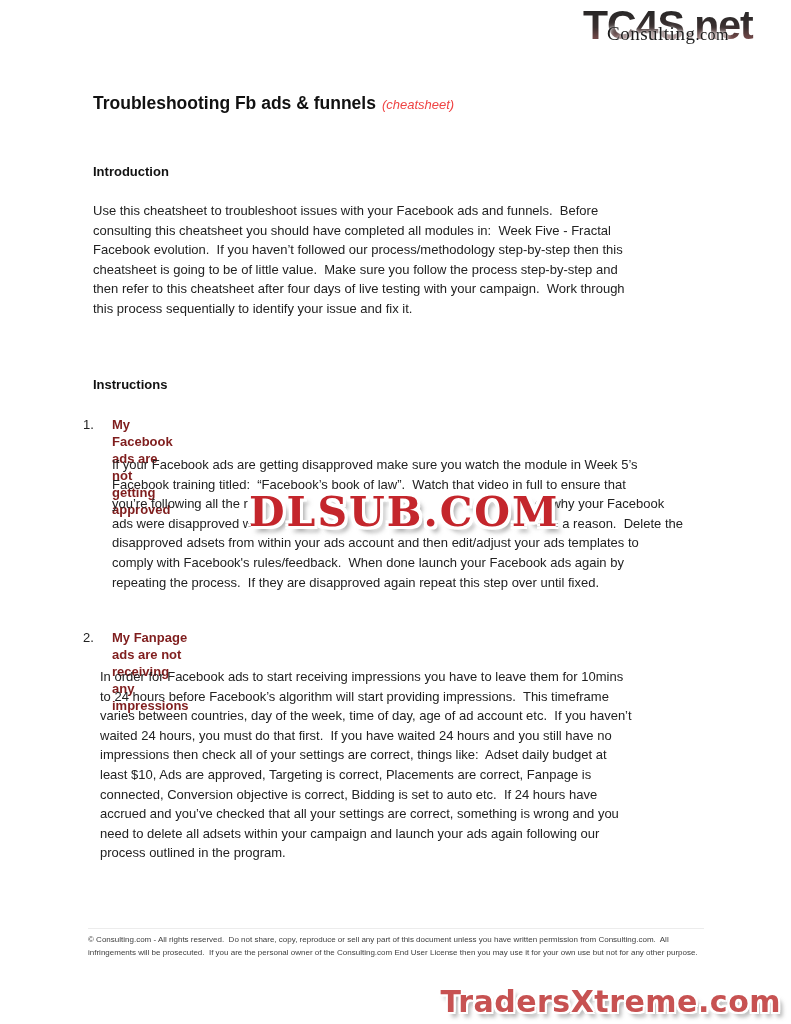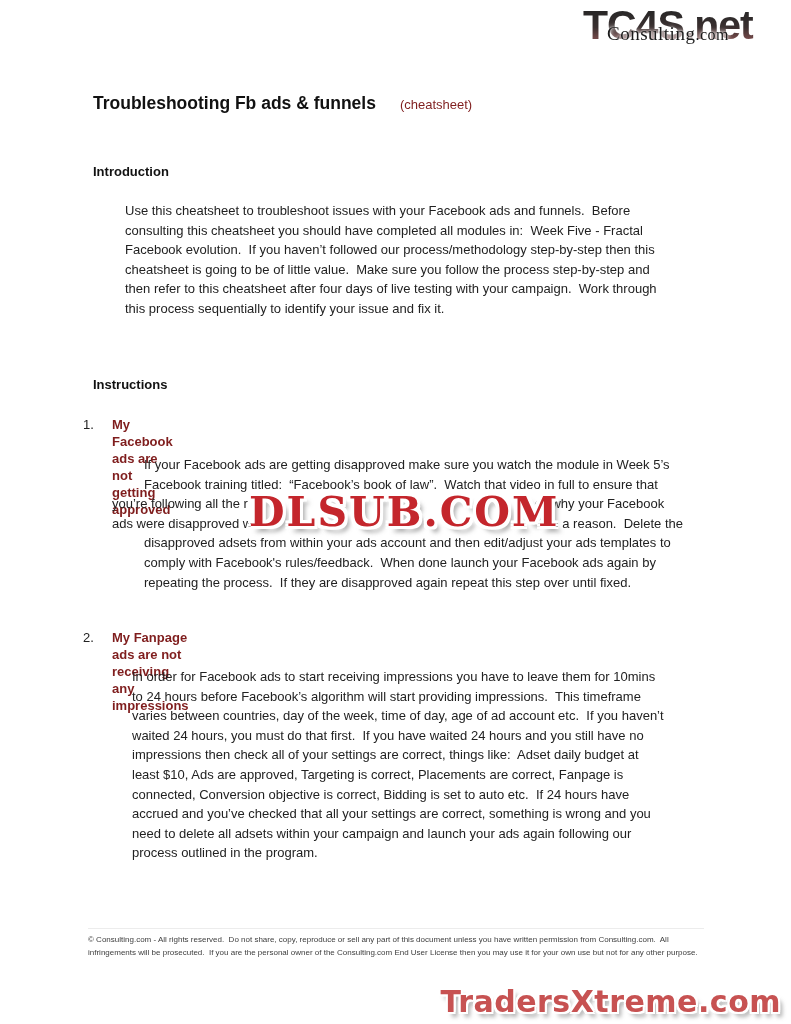--- a/index.html
+++ b/index.html
@@ -21,27 +21,27 @@
   }
   .logo-overlay { position:absolute; left:24px; top:21px; white-space:nowrap;
                   font-family:"Liberation Serif", serif; color:#1b1b1b;
                   font-size:19px; letter-spacing:0.5px;
                   text-shadow:0 0 2px #fff, 0 0 4px #fff, 0 0 6px #fff; }
   .logo-overlay .tld { font-size:16px; }
 
   
   .doc-title { position:absolute; left:93px; top:93px; white-space:nowrap; }
   .doc-title .main { font-size:17.5px; font-weight:bold; color:#111; }
-  .doc-title .suffix { font-size:13px; color:#7f1d1d; margin-left:24px; }
+  .doc-title .suffix { font-size:13px; color:#ef4444; margin-left:6px;font-style:italic; }
 
   .section-heading { position:absolute; left:93px; font-size:13px; font-weight:bold; color:#111; }
   .h-intro { top:164px; }
   .h-instructions { top:377px; }
 
-  .para { font-size:13px; line-height:19.6px; color:#222; white-space:pre;margin-left:32px; }
+  .para { font-size:13px; line-height:19.6px; color:#222; white-space:pre; }
   .p-intro { position:absolute; left:93px; top:201px; }
 
   .list-item-heading { position:absolute; font-size:13px; line-height:17px; }
   .li-1 { top:416px; }
   .li-2 { top:629px; }
   .item-number { position:absolute; left:83px; font-weight:normal; color:#222; }
   .item-title  { position:absolute; left:112px; font-weight:bold; color:#7f1d1d; }
 
   .p-item1-top { position:absolute; left:112px; top:455px; }
   .obscured-line { position:absolute; left:112px; font-size:13px; line-height:19.6px;

